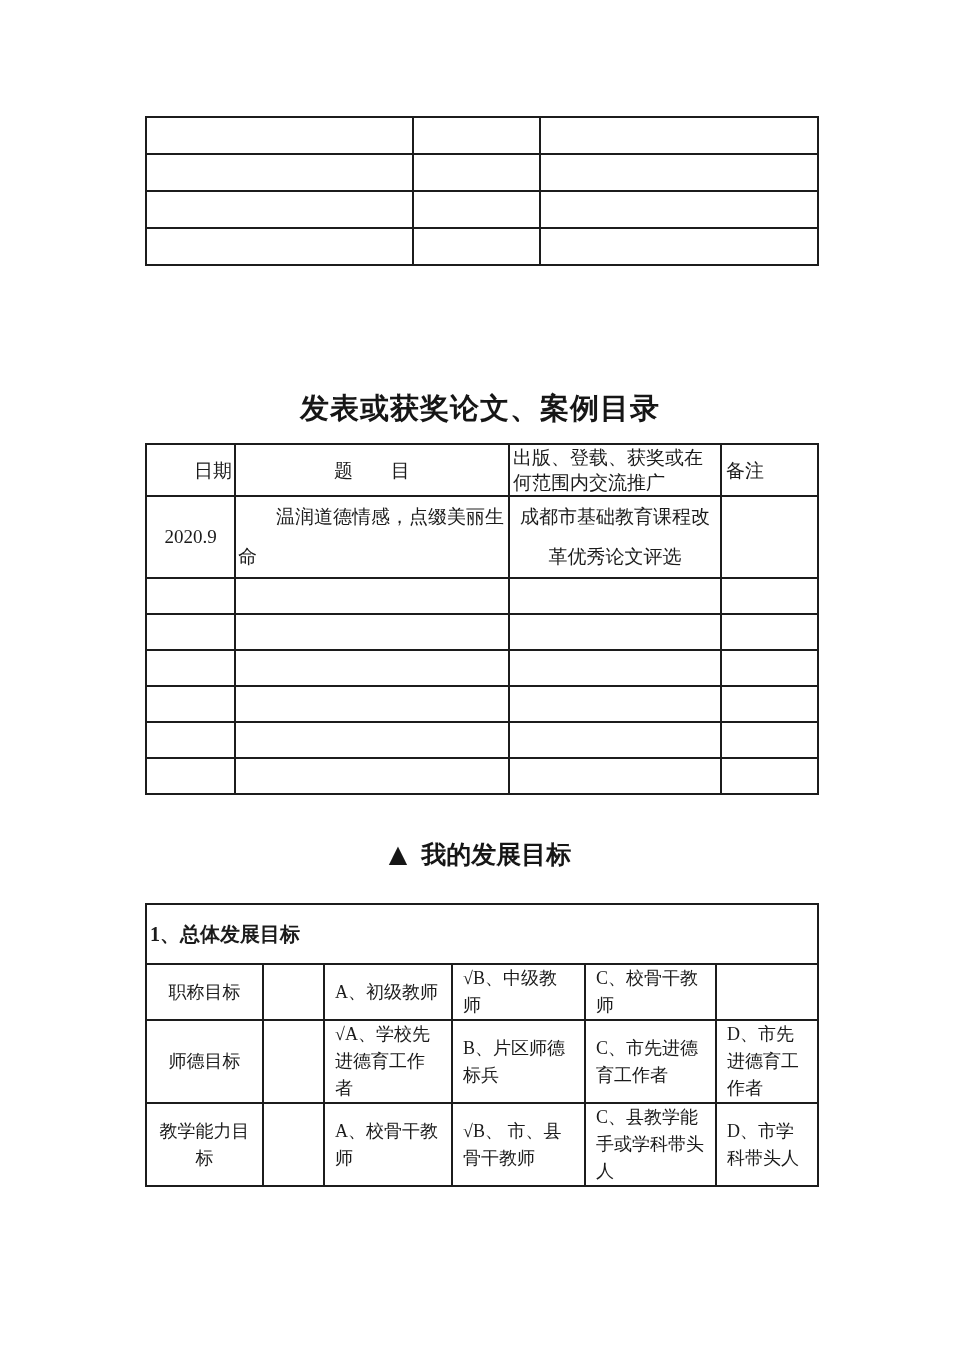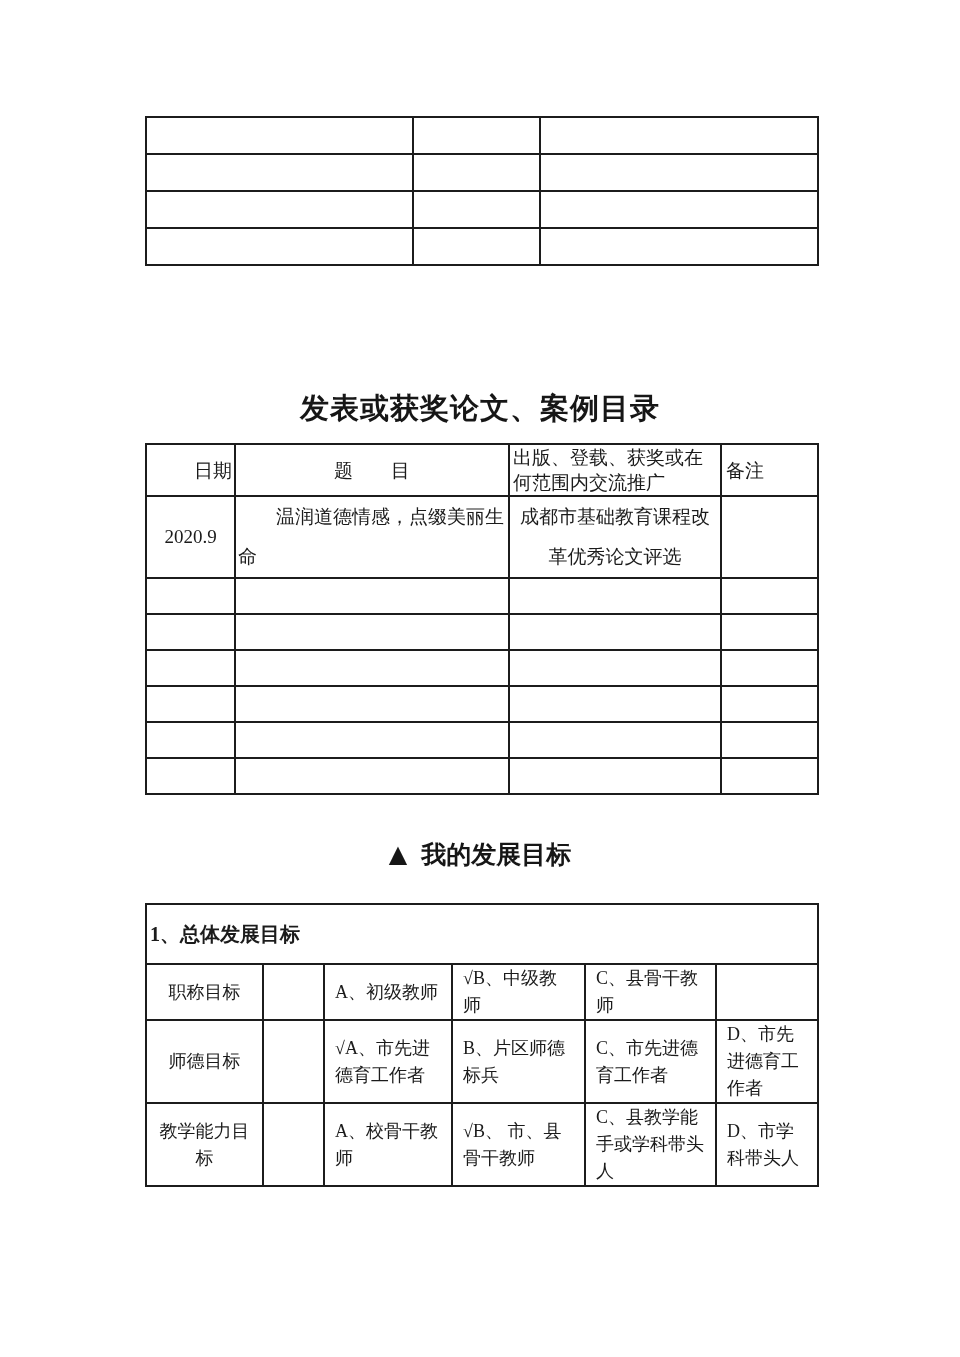--- a/index.html
+++ b/index.html
@@ -202,27 +202,27 @@
       </colgroup>
     <tbody>
         <tr class="section">
       <td colspan="6">1、总体发展目标</td>
     </tr>
     <tr class="r1">
       <td class="lbl">职称目标</td>
       <td></td>
       <td class="opt">A、初级教师</td>
       <td class="opt">√B、中级教师</td>
-      <td class="opt">C、县骨干教师</td>
+      <td class="opt">C、校骨干教师</td>
       <td class="opt"></td>
     </tr>
     <tr class="r2">
       <td class="lbl">师德目标</td>
       <td></td>
-      <td class="opt">√A、市先进德育工作者</td>
+      <td class="opt">√A、学校先进德育工作者</td>
       <td class="opt">B、片区师德标兵</td>
       <td class="opt">C、市先进德育工作者</td>
       <td class="opt">D、市先进德育工作者</td>
     </tr>
     <tr class="r3">
       <td class="lbl">教学能力目标</td>
       <td></td>
       <td class="opt">A、校骨干教师</td>
       <td class="opt">√B、 市、县骨干教师</td>
       <td class="opt">C、县教学能手或学科带头人</td>

